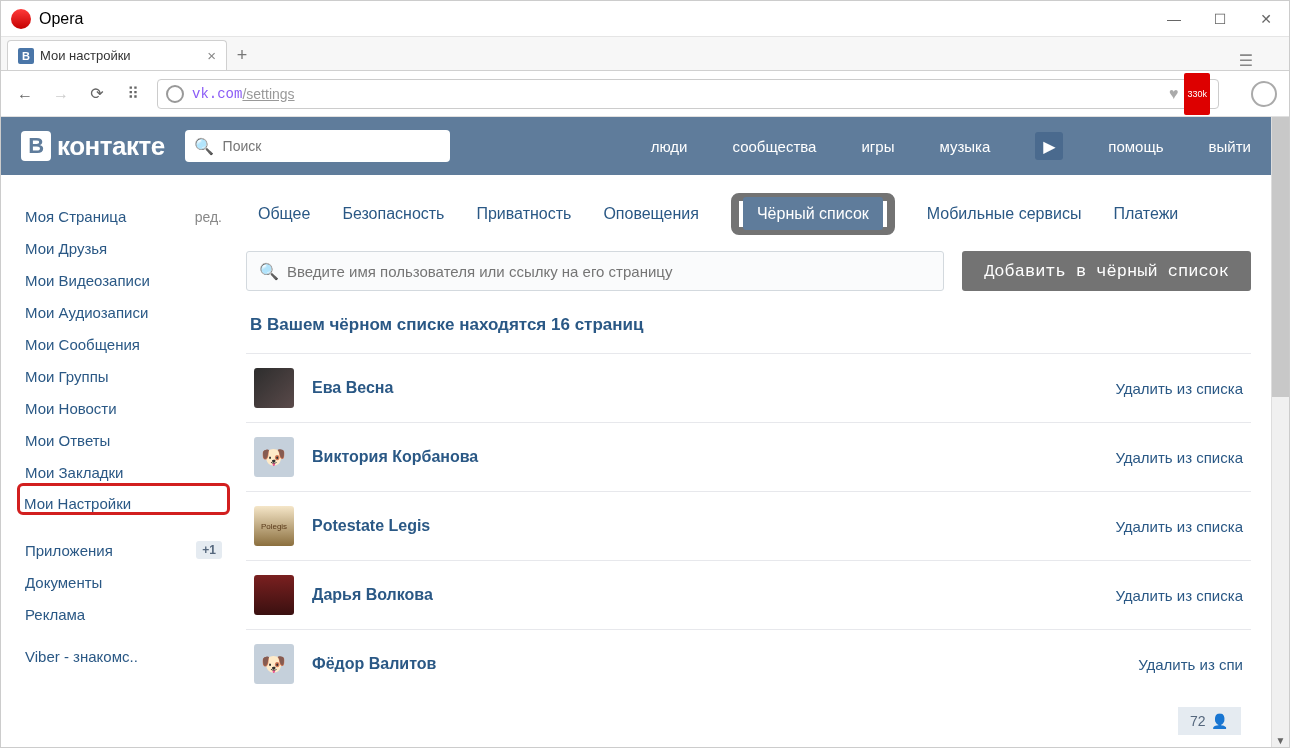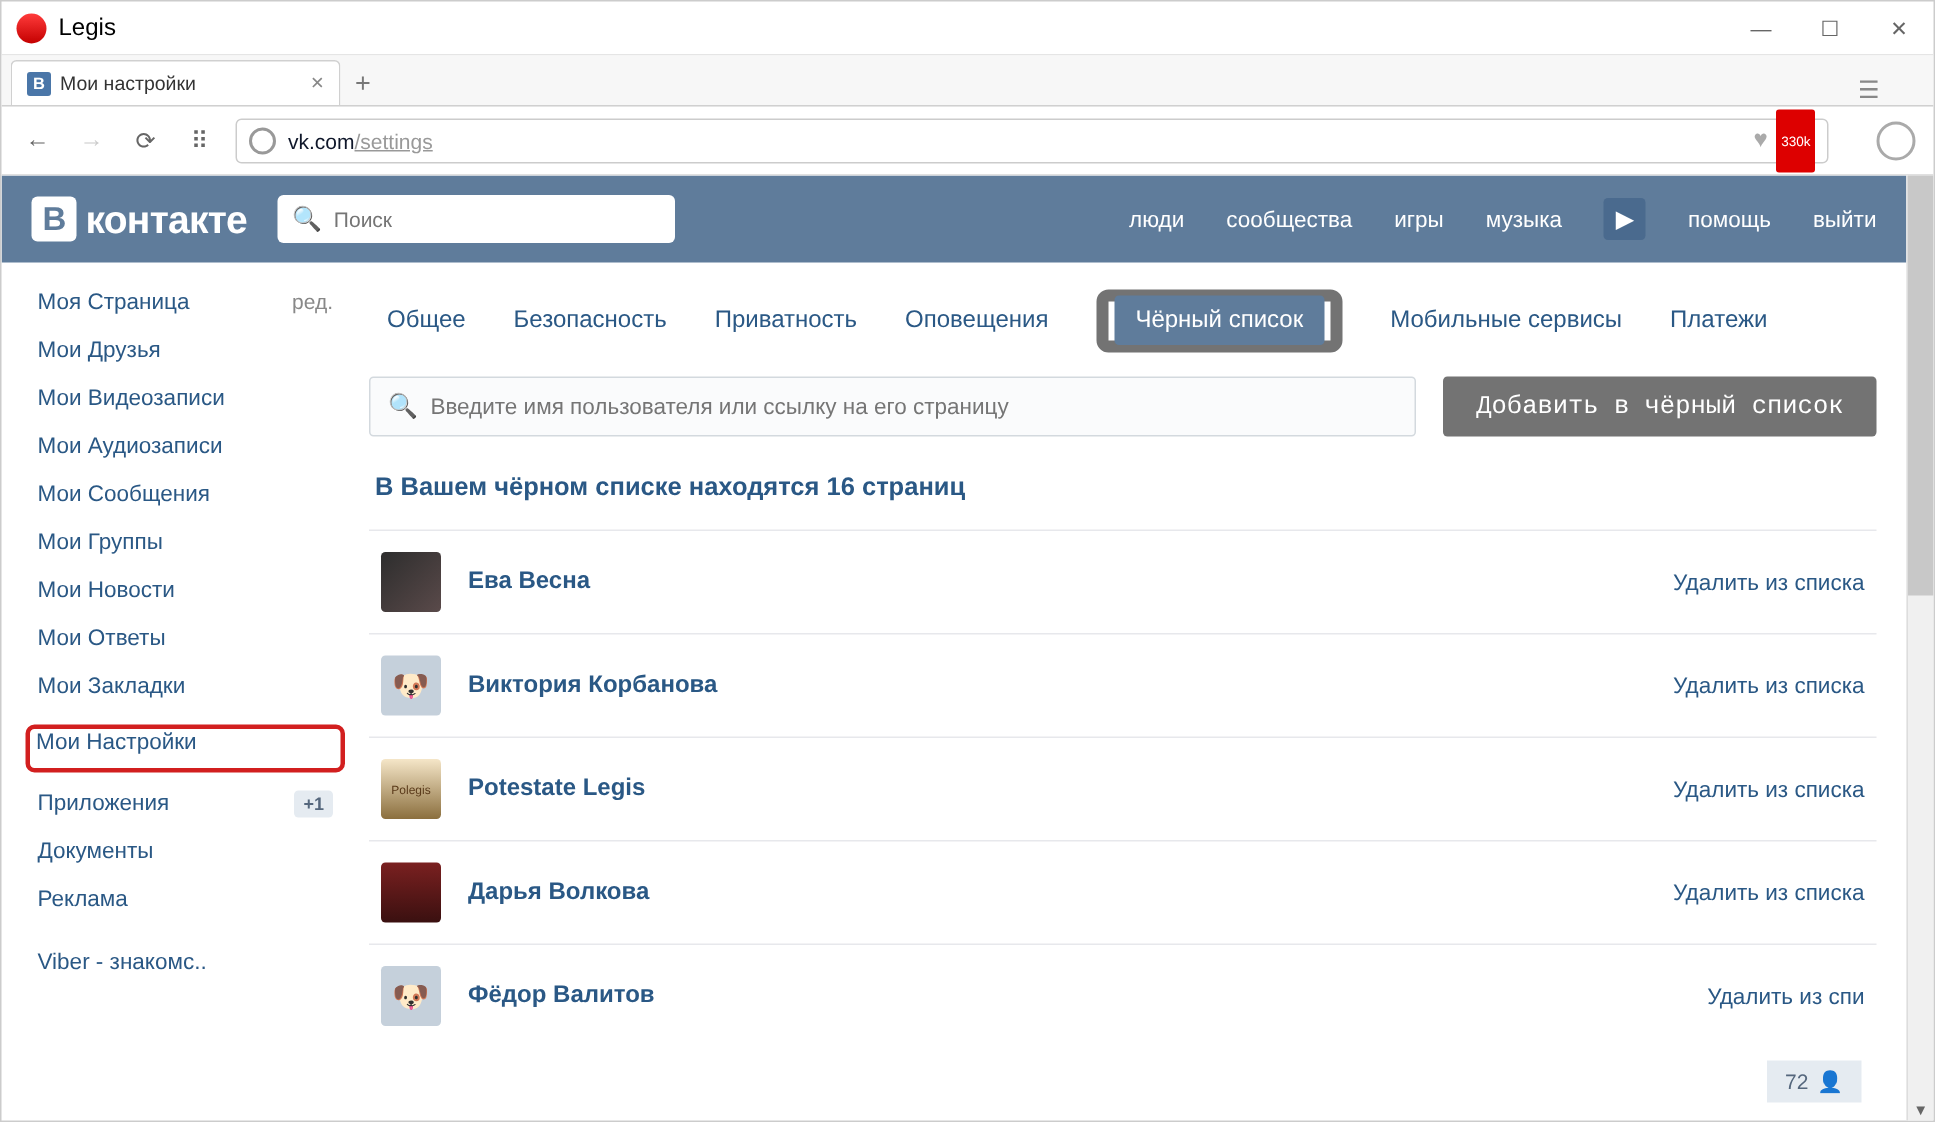--- a/index.html
+++ b/index.html
@@ -11,40 +11,40 @@
 .tab-strip { height:34px; display:flex; align-items:flex-end; padding:0 6px; background:#f7f7f7; border-bottom:1px solid #d0d0d0;}
 .tab { height:30px; min-width:220px; background:#fff; border:1px solid #d0d0d0; border-bottom:none; border-radius:4px 4px 0 0; display:flex; align-items:center; padding:0 10px; font-size:13px; color:#333;}
 .tab-favicon { width:16px; height:16px; background:#4a76a8; color:#fff; font-weight:bold; font-size:11px; display:flex; align-items:center; justify-content:center; margin-right:6px; border-radius:2px;}
 .tab-close { margin-left:auto; color:#888; font-size:15px;}
 .new-tab { width:30px; height:30px; display:flex; align-items:center; justify-content:center; color:#777; font-size:18px;}
 .menu-icon { margin-left:auto; margin-right:30px; color:#888;}
 .addr-bar { height:46px; display:flex; align-items:center; padding:0 12px; gap:12px; border-bottom:1px solid #e0e0e0;}
 .tool-btn { width:24px; height:24px; display:flex; align-items:center; justify-content:center; color:#666; font-size:16px;}
 .url-box { flex:1; height:30px; border:1px solid #ccc; border-radius:4px; display:flex; align-items:center; padding:0 8px; font-size:14px;}
 .globe { width:18px; height:18px; border:2px solid #999; border-radius:50%; margin-right:8px; position:relative;}
-.url-host { color:#0f172a;}
+.url-host { color:#8b5cf6;font-family:Liberation Mono, monospace;}
 .url-path { color:#999;text-decoration:underline;}
 .url-right { margin-left:auto; display:flex; gap:6px; align-items:center;}
 .heart { color:#aaa; font-size:16px;}
 .ext-badge { background:#d00; color:#fff; font-size:9px; padding:16px 3px; border-radius:2px;}
 .profile-circle { width:26px; height:26px; border:2px solid #aaa; border-radius:50%; margin-left:20px;}
 .viewport { height:632px; display:flex; position:relative;}
 .vk-page { flex:1; overflow:auto;}
 .vk-header { height:58px; background:#5f7c9b; display:flex; align-items:center; padding:0 20px;}
 .vk-logo { color:#fff; font-size:26px; font-weight:bold; letter-spacing:-0.5px; display:flex; align-items:center;}
 .vk-logo-b { background:#fff; color:#5f7c9b; width:30px; height:30px; border-radius:4px; display:flex; align-items:center; justify-content:center; margin-right:6px; font-size:22px;}
 .vk-search { margin-left:20px; width:265px; height:32px; background:#fff; border-radius:4px; display:flex; align-items:center; padding:0 10px;}
 .search-icon { color:#aaa; margin-right:8px;}
 .vk-search input { border:none; outline:none; font-size:14px; flex:1;}
-.vk-nav { margin-left:auto; display:flex; gap:28px; align-items:center;justify-content:flex-end;}
+.vk-nav { margin-left:auto; display:flex; gap:45px; align-items:center;justify-content:flex-end;}
 .vk-nav a { color:#fff; font-size:15px; }
 .vk-play { width:28px; height:28px; background:#4a6a8e; border-radius:3px; display:flex; align-items:center; justify-content:center; color:#fff;}
 .vk-body { display:flex; padding:10px 20px;}
 .vk-sidebar { width:205px; padding-top:8px;}
-.side-item { display:flex; align-items:flex-start; height:32px; font-size:15px; color:#2a5885; padding:0 4px;}
+.side-item { display:flex; align-items:flex-end; height:32px; font-size:15px; color:#2a5885; padding:0 4px;}
 .side-edit { margin-left:auto; color:#888; font-size:14px;}
 .side-badge { margin-left:auto; background:#e5ebf1; color:#55677d; font-size:12px; padding:2px 6px; border-radius:3px; font-weight:bold;}
 .side-highlight { border:3px solid #d21f1f; border-radius:6px; margin:2px -4px; padding:0 4px;}
 .side-sep { height:10px;}
 .vk-main { flex:1; margin-left:20px;}
 .tabs-row { display:flex; gap:32px; padding:8px 12px 16px; font-size:16px; color:#2a5885; align-items:center;text-align:center;}
 .tab-link { cursor:pointer;}
 .tab-active { background:#5f7c9b; color:#fff; padding:8px 14px; border-radius:3px;}
 .tab-highlight { border:8px solid #737373; border-radius:8px; padding:4px; display:inline-block;}
 .add-row { display:flex; gap:18px; margin-bottom:24px;}
@@ -65,21 +65,21 @@
 .scroll-arrow.down { bottom:0;}
 .av1{background:linear-gradient(135deg,#2d2d2d,#5a4a4a);}
 .av3{background:linear-gradient(#f5e6c8,#8b6f3e);}
 .av4{background:linear-gradient(#7a2020,#3a1010);}
 </style>
 </head>
 <body>
 
 <div class="win-title">
   <div class="opera-logo"></div>
-  <span>Legis</span>
+  <span>Opera</span>
   <div class="win-controls">
     <div class="win-btn">—</div>
     <div class="win-btn">☐</div>
     <div class="win-btn">✕</div>
   </div>
 </div>
 
 <div class="tab-strip">
   <div class="tab">
     <div class="tab-favicon">В</div>

